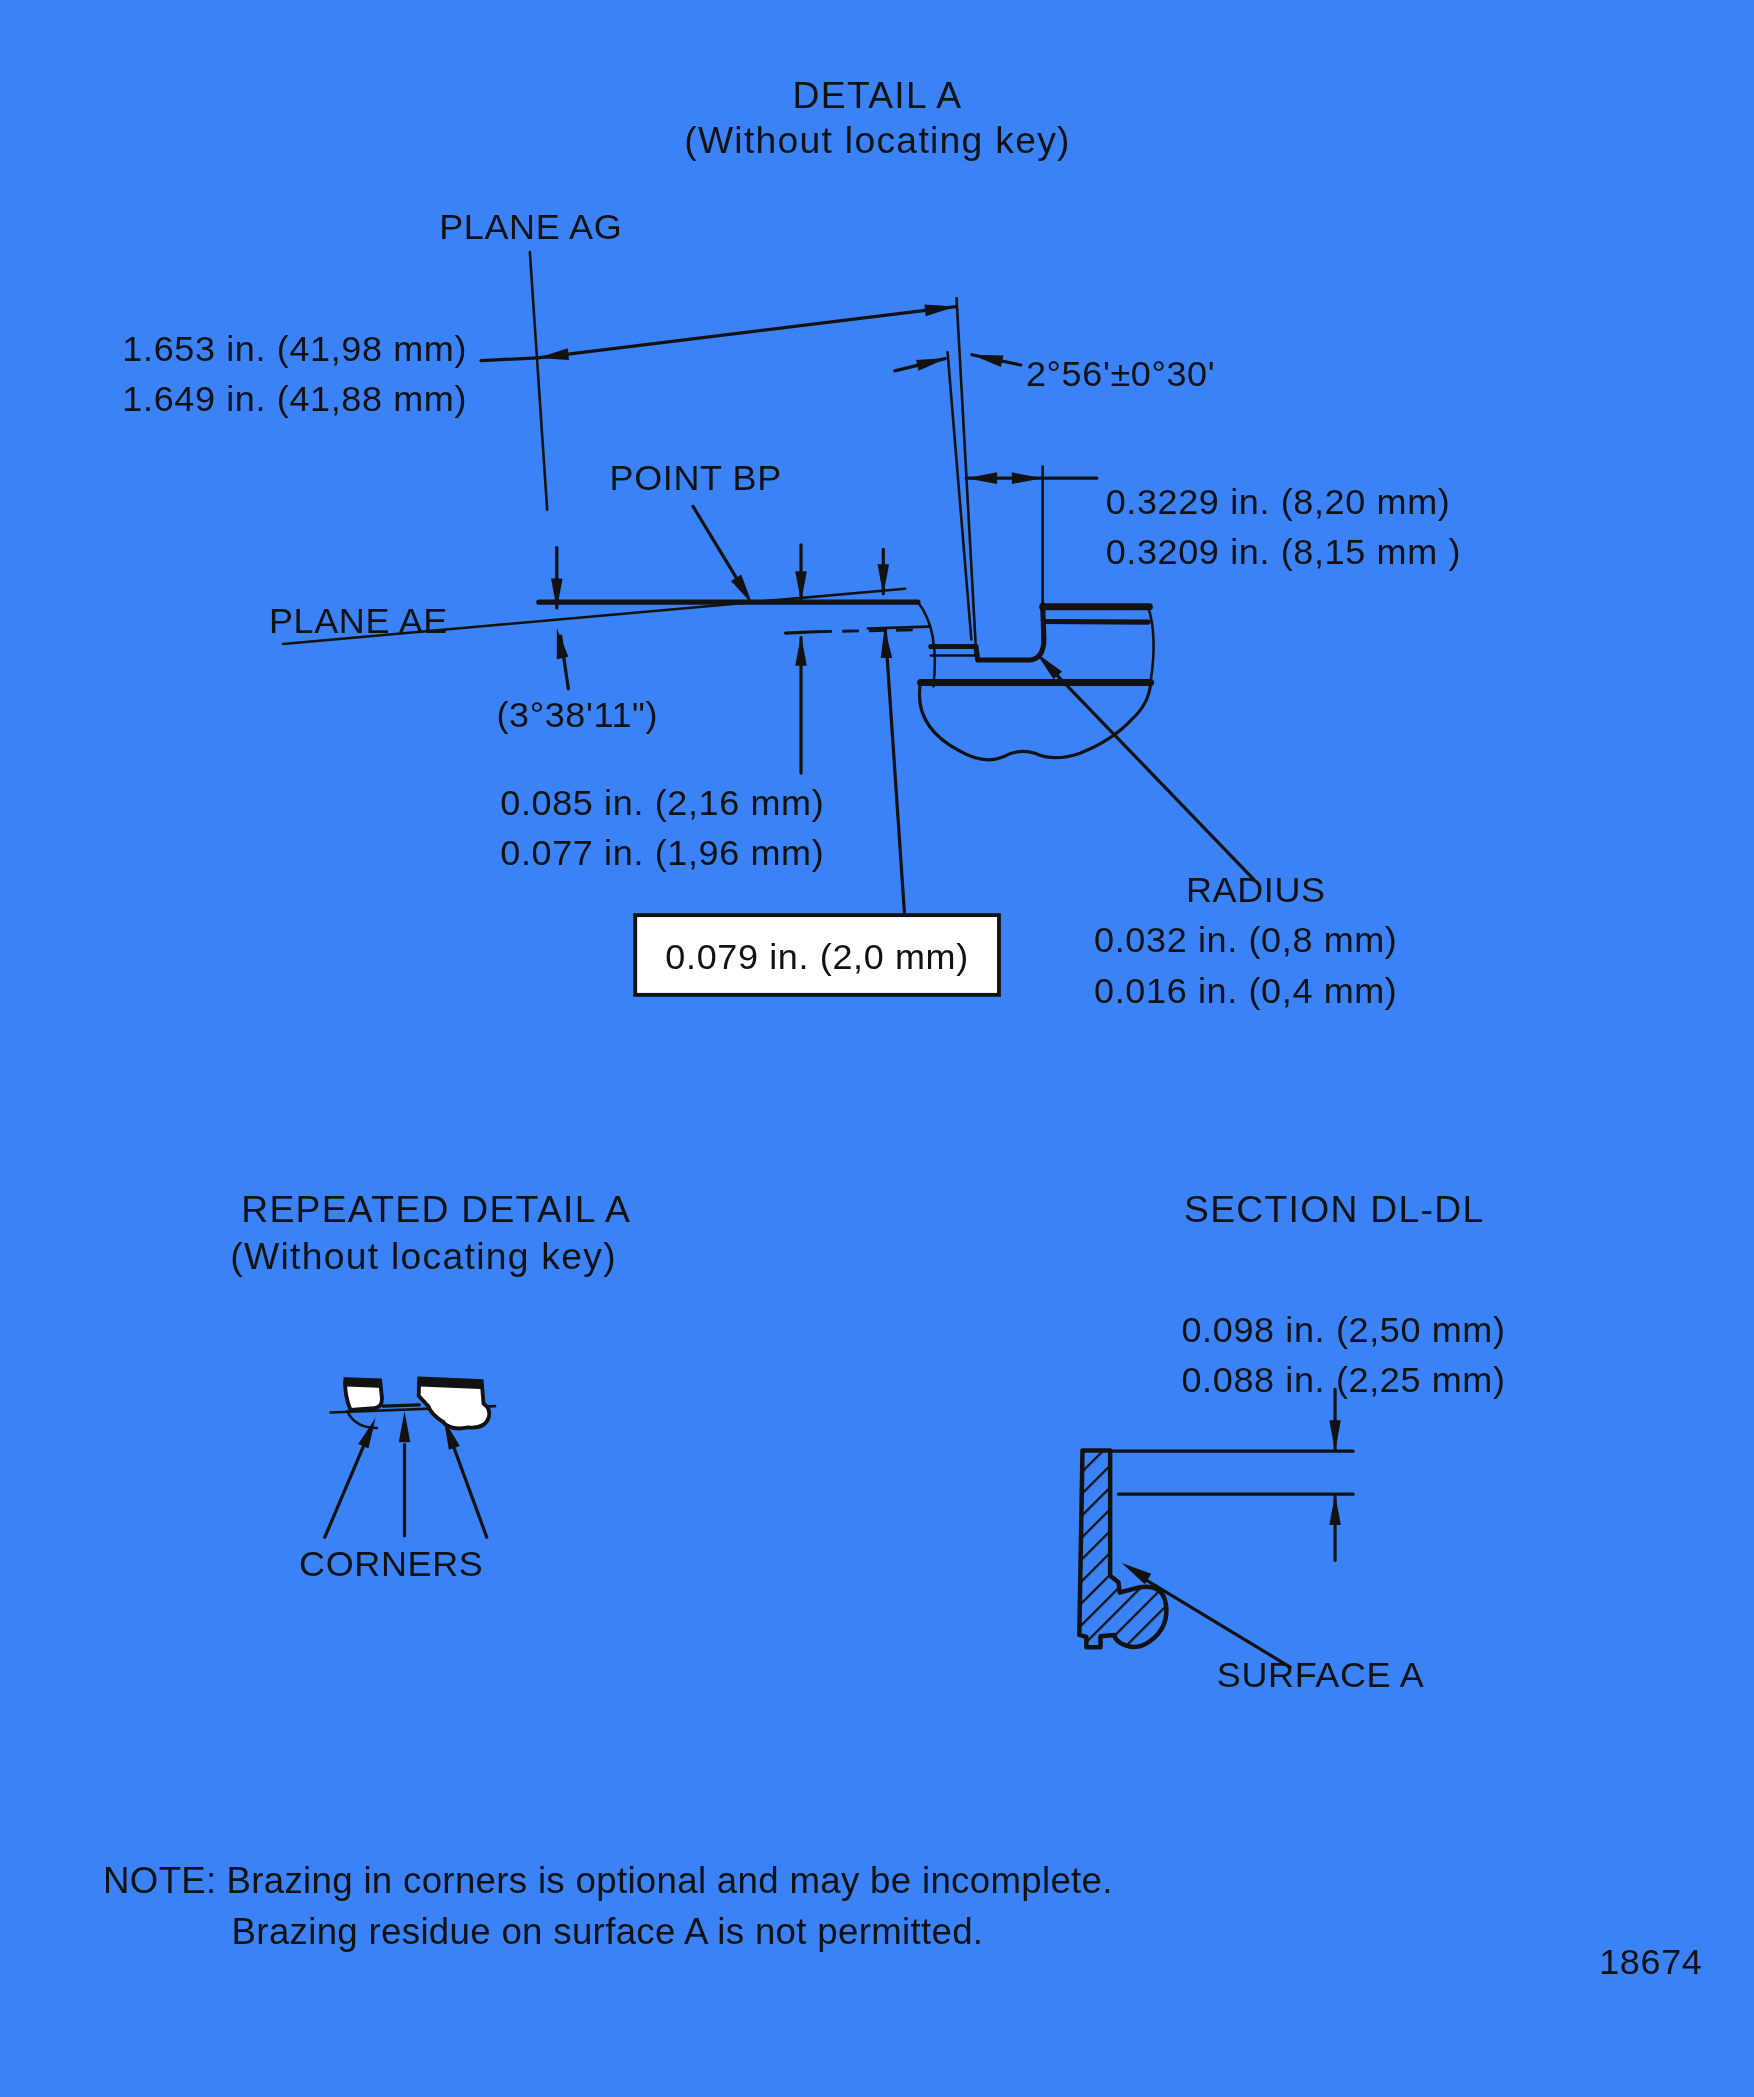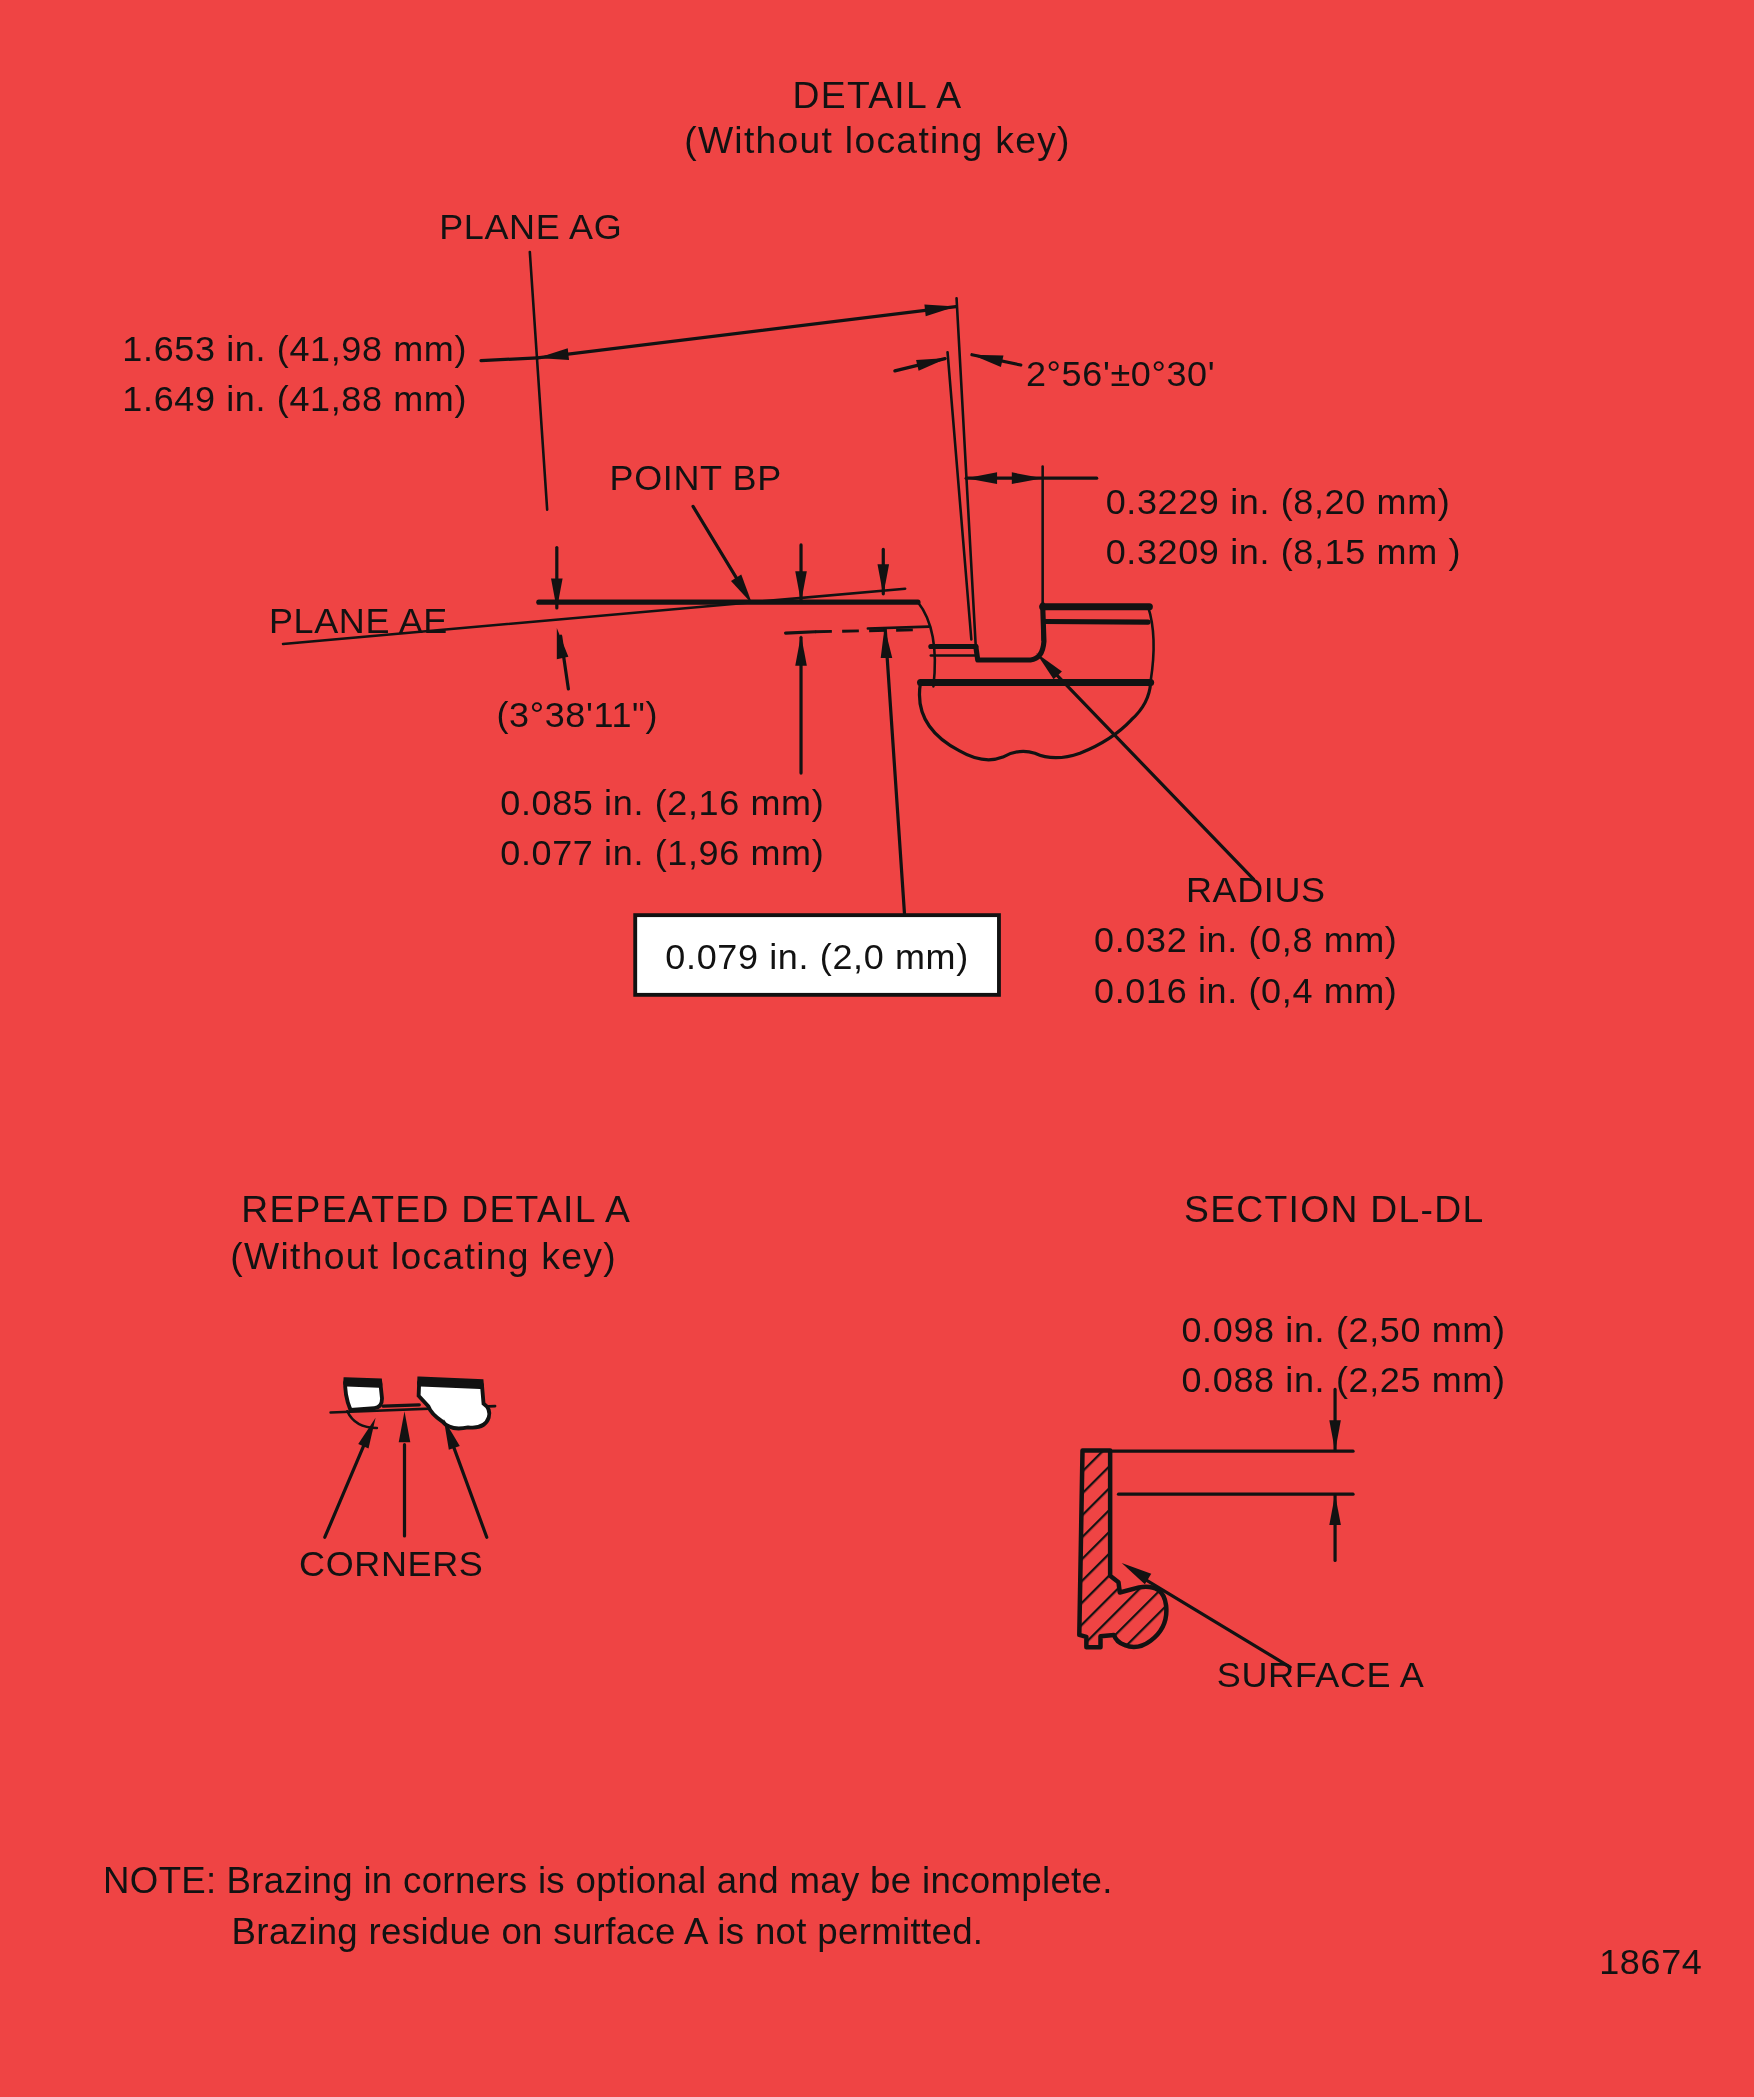--- a/index.html
+++ b/index.html
@@ -1,16 +1,16 @@
 <!DOCTYPE html>
 <html style="font-size:10.3px"><head>
 <meta charset="utf-8">
 <style>
   html,body{margin:0;padding:0;background:#ffffff;}
-  .page{position:relative;width:1755px;height:2097px;background:#ef4444;}
+  .page{position:relative;width:1755px;height:2097px;background:#3b82f6;}
   svg{display:block;}
   text{font-family:"Liberation Sans",sans-serif;fill:#121212;}
   .t{font-size:56px;letter-spacing:1px;}
   .title{font-size:58px;letter-spacing:2px;}
   .note{font-size:57px;letter-spacing:0.5px;}
   .ln{stroke:#121212;stroke-width:5;fill:none;stroke-linecap:round;}
   .thin{stroke:#121212;stroke-width:4;fill:none;stroke-linecap:round;}
   .outline{stroke:#121212;stroke-width:8;fill:none;stroke-linecap:round;stroke-linejoin:round;}
   .heavy{stroke:#121212;stroke-width:11;fill:none;stroke-linecap:round;}
   .arr{fill:#121212;stroke:none;}

